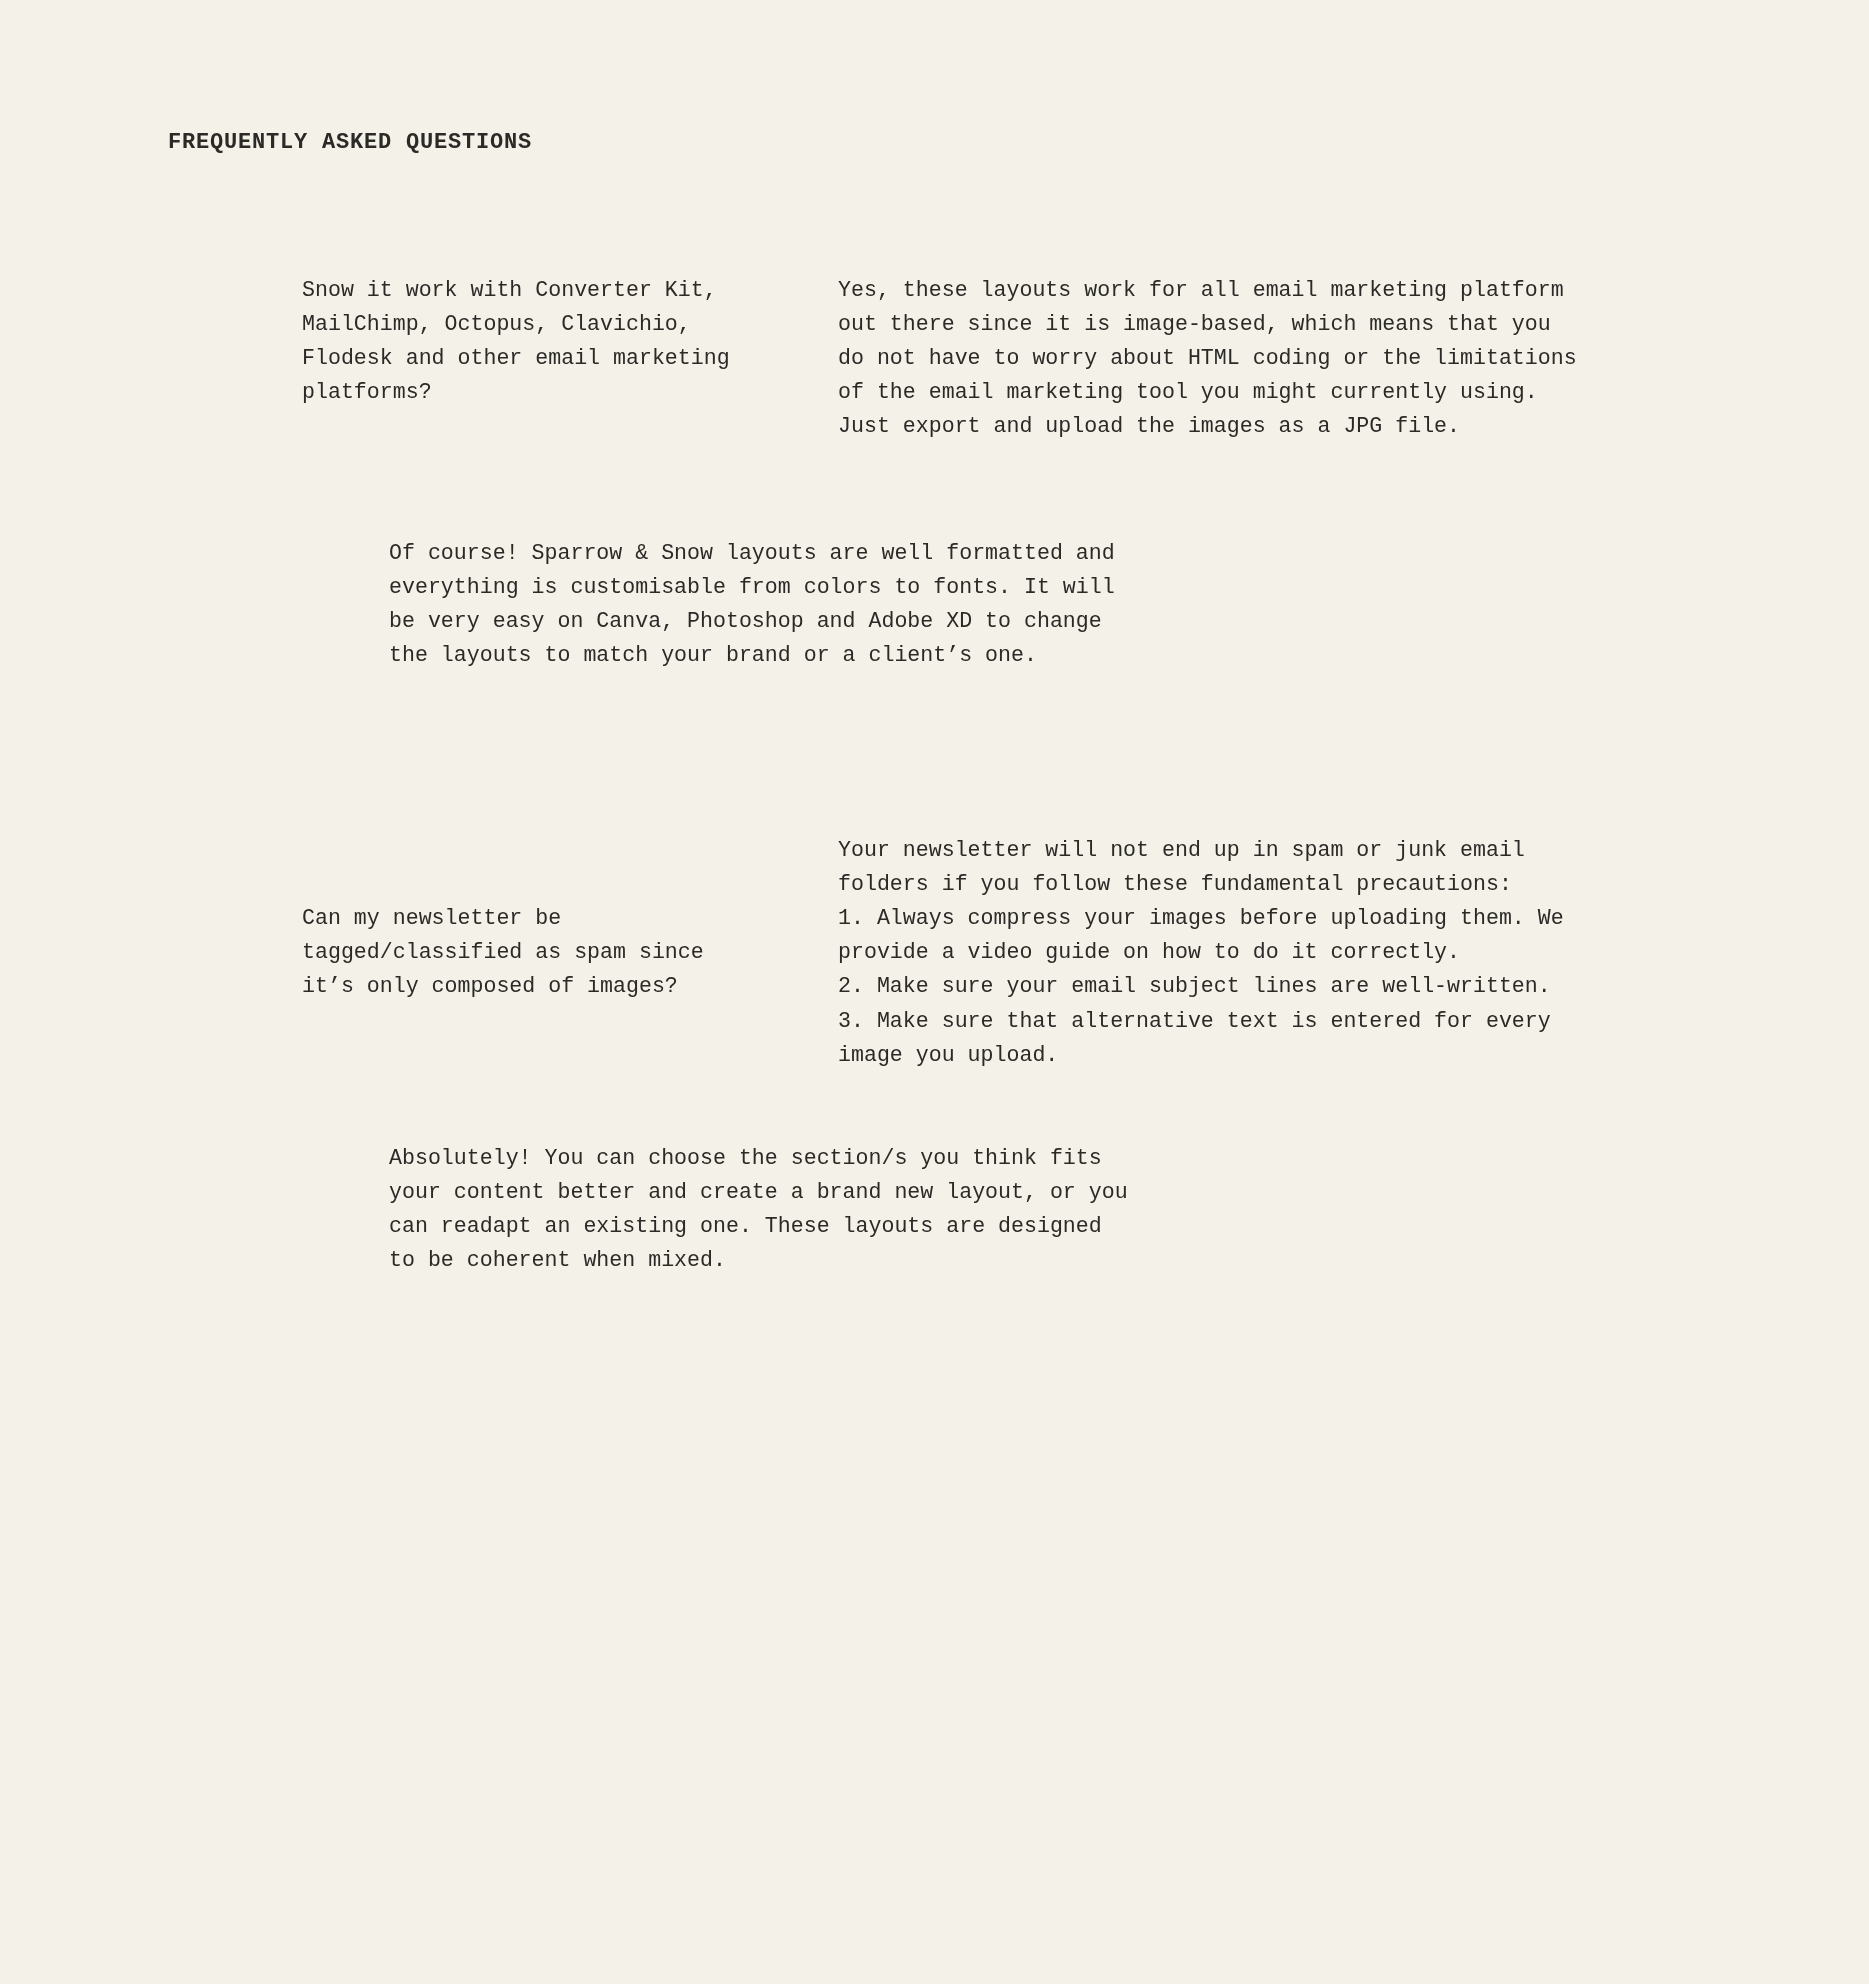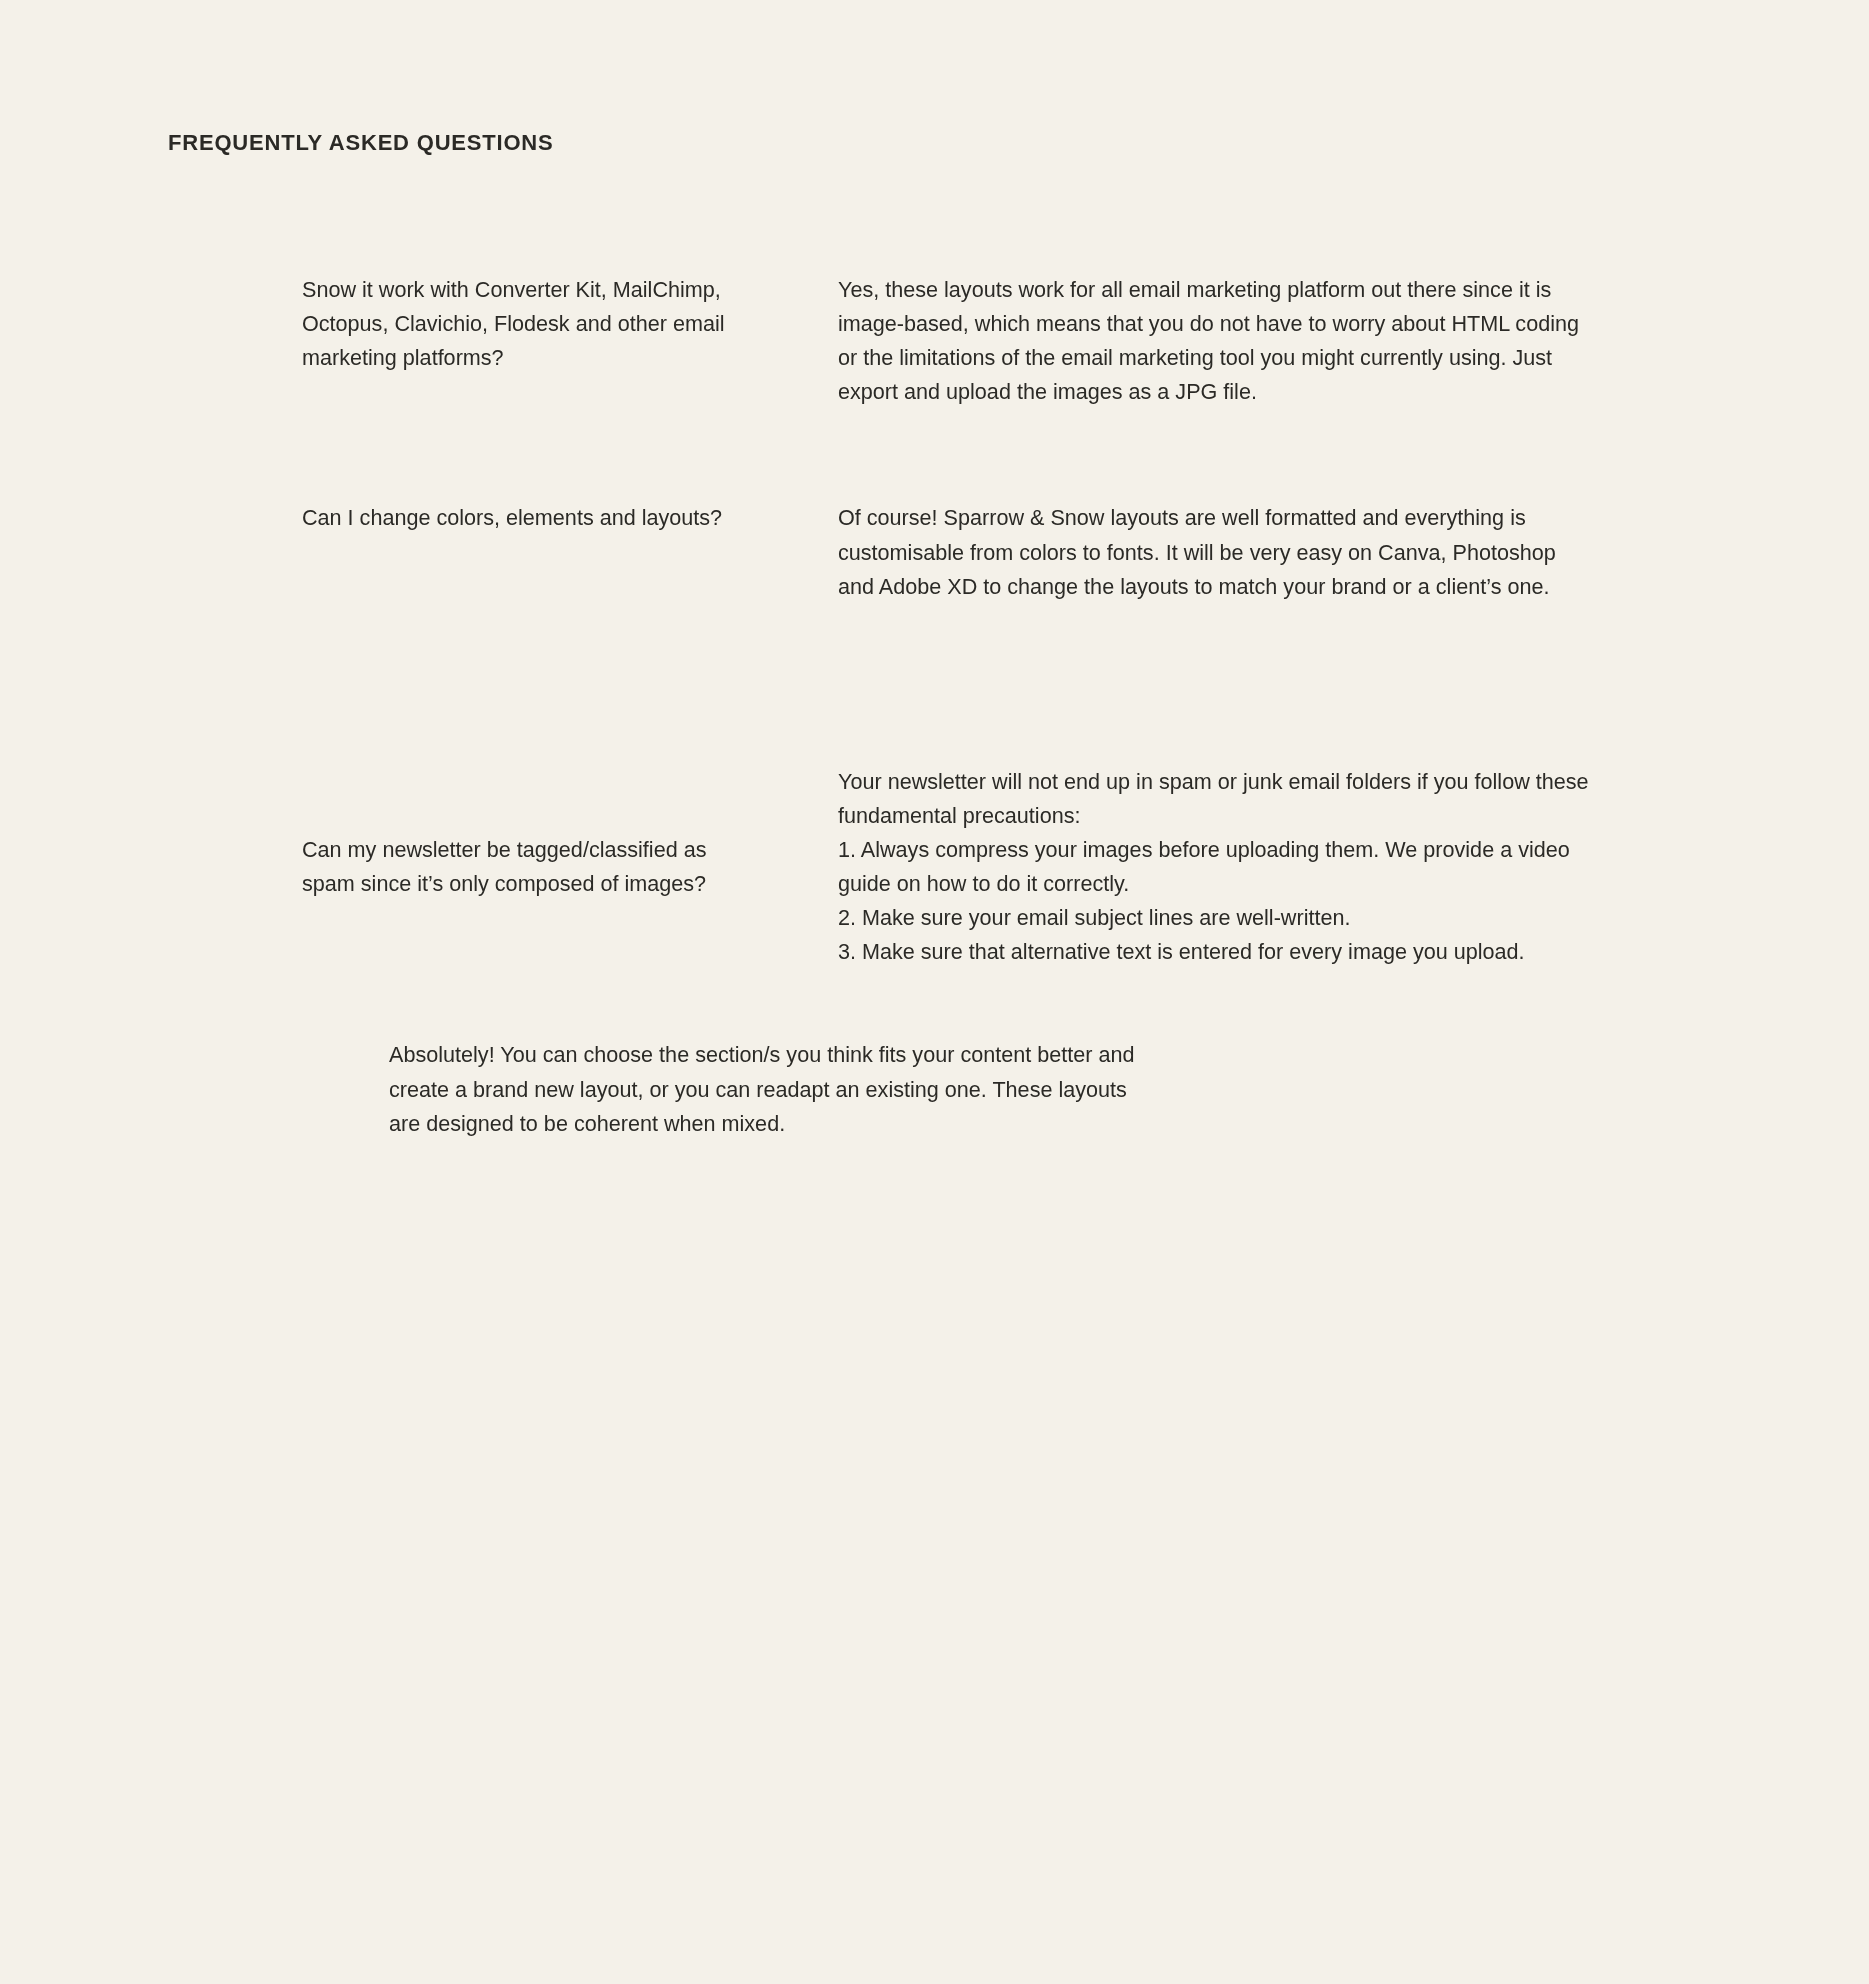--- a/index.html
+++ b/index.html
@@ -15,20 +15,21 @@
     color: #2B2A26;
     -webkit-font-smoothing: antialiased;
     overflow: hidden;
   }
 
   .page {
     position: relative;
     width: 1869px;
     height: 1985px;
     box-sizing: border-box;
+    font-family: Liberation Mono, monospace;
   }
 
   
   .faq-title {
     position: absolute;
     left: 168px;
     top: 115px;
     font-size: 22px;
     font-weight: 700;
     letter-spacing: 0.8px;
@@ -92,21 +93,20 @@
 
   <div class="faq-list">
 
     <div class="faq-row gap-1">
       <div class="faq-question">Snow it work with Converter Kit, MailChimp, Octopus, Clavichio, Flodesk and other email marketing platforms?</div>
       <div class="faq-answer">Yes, these layouts work for all email marketing platform out there since it is image-based, which means that you do not have to worry about HTML coding or the limitations of the email marketing tool you might currently using. Just export and upload the images as a JPG file.</div>
     </div>
 
 
     <div class="faq-row gap-3">
-      <div class="faq-question">Can I change colors, elements and layouts?</div>
       <div class="faq-answer">Of course! Sparrow &amp; Snow layouts are well formatted and everything is customisable from colors to fonts. It will be very easy on Canva, Photoshop and Adobe XD to change the layouts to match your brand or a client’s one.</div>
     </div>
 
     <div class="faq-row gap-4">
     </div>
 
     <div class="faq-row gap-5">
       <div class="faq-question">Can my newsletter be tagged/classified as spam since it’s only composed of images?</div>
       <div class="faq-answer">Your newsletter will not end up in spam or junk email folders if you follow these fundamental precautions:
 1. Always compress your images before uploading them. We provide a video guide on how to do it correctly.

